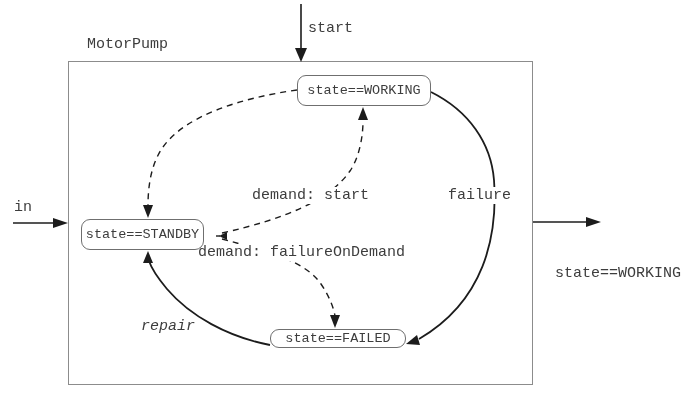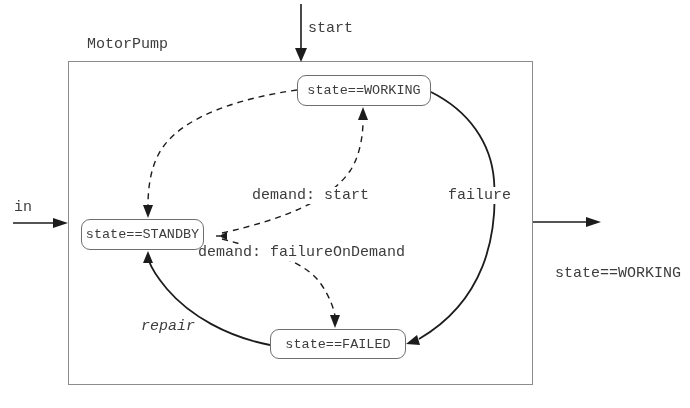--- a/index.html
+++ b/index.html
@@ -45,21 +45,21 @@
     display: flex;
     align-items: center;
     justify-content: center;
     font-size: 13.5px;
     color: #3d3d3d;
     white-space: pre;
     z-index: 4;
   }
   .node-working { left: 297px; top: 75px;  width: 134px; height: 31px; }
   .node-standby { left: 81px;  top: 219px; width: 123px; height: 31px; }
-  .node-failed  { left: 270px; top: 329px; width: 136px; height: 30px; }
+  .node-failed  { left: 270px; top: 329px; width: 136px; height: 19px; }
   .out-block {
     position: absolute;
     left: 537px; top: 229px;
     font-size: 15px;
     line-height: 18px;
     color: #3d3d3d;
     white-space: pre;
     z-index: 3;
   }
   .out-block .indent { padding-left: 18px; }

